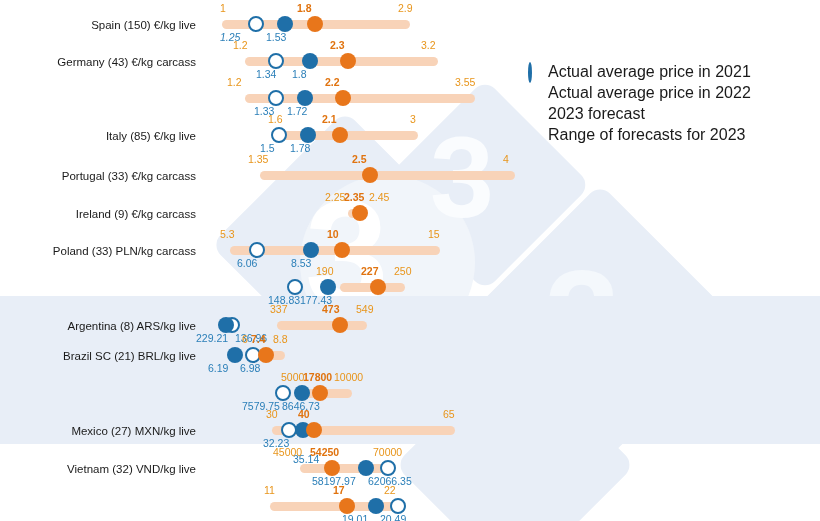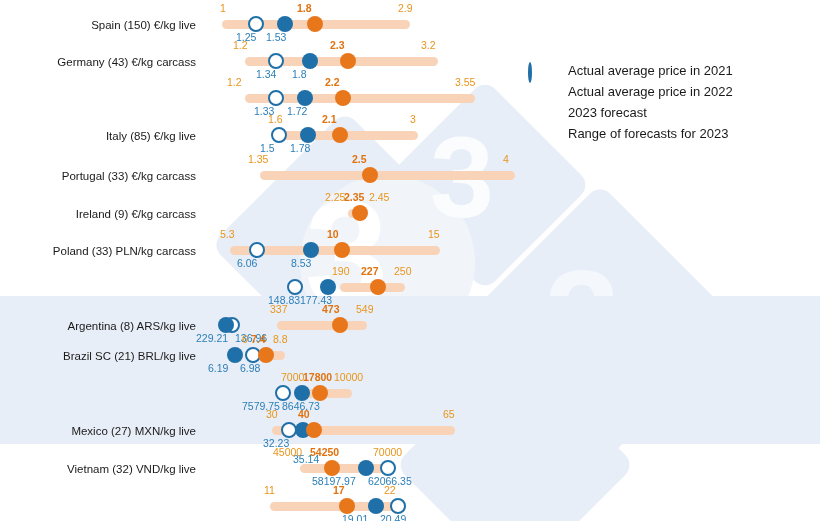--- a/index.html
+++ b/index.html
@@ -50,21 +50,21 @@
 
   
   .legend{position:absolute;left:528px;top:62px;z-index:3;}
   .leg-row{position:relative;height:16px;margin-bottom:5px;}
   .leg-key{position:absolute;left:0;top:2px;}
   .leg-circ{width:13px;height:13px;border-radius:50%;box-sizing:border-box;}
   .leg-circ.o{background:#ffffff;border:2.2px solid #1f6fa8;}
   .leg-circ.b{background:#1f6fa8;}
   .leg-circ.r{background:#e8761b;}
   .leg-bar{width:26px;height:9px;border-radius:5px;background:#f8d3b8;margin-top:2px;}
-  .leg-text{position:absolute;left:40px;top:1px;font-size:13px;color:#1a1a1a;white-space:nowrap;}
+  .leg-text{position:absolute;left:20px;top:1px;font-size:16px;color:#1a1a1a;white-space:nowrap;}
 </style>
 </head>
 <body>
 
 <div id="chart-root">
 
   <div class="wm">
     <div class="dia" style="left:250px;top:150px;width:190px;height:190px;"></div>
     <div class="dia" style="left:410px;top:110px;width:150px;height:150px;"></div>
     <div class="dia" style="left:500px;top:225px;width:200px;height:200px;"></div>
@@ -99,21 +99,21 @@
   <div id="rows-host">
       <div class="row" style="top: 0px;">
         <div class="row-label">Spain (150) €/kg live</div>
         <div class="range-bar" style="left: 222px; width: 188px;"></div>
         <div class="marker m2021" style="left: 248px;"></div>
         <div class="marker m2022" style="left: 277px;"></div>
         <div class="marker m2023" style="left: 307px;"></div>
         <div class="lab lab-top" style="left: 220px;">1</div>
         <div class="lab lab-top" style="left: 398px;">2.9</div>
         <div class="lab lab-top fc" style="left: 297px;">1.8</div>
-        <div class="lab lab-bot" style="left: 236px;">1.25</div>
+        <div class="lab lab-bot" style="left: 220px; font-style: italic;">1.25</div>
         <div class="lab lab-bot" style="left: 266px;">1.53</div>
       </div>
       <div class="row" style="top: 37px;">
         <div class="row-label">Germany (43) €/kg carcass</div>
         <div class="range-bar" style="left: 245px; width: 193px;"></div>
         <div class="marker m2021" style="left: 268px;"></div>
         <div class="marker m2022" style="left: 302px;"></div>
         <div class="marker m2023" style="left: 340px;"></div>
         <div class="lab lab-top" style="left: 233px;">1.2</div>
         <div class="lab lab-top" style="left: 421px;">3.2</div>
@@ -170,21 +170,21 @@
         <div class="lab lab-top" style="left: 428px;">15</div>
         <div class="lab lab-top fc" style="left: 327px;">10</div>
         <div class="lab lab-bot" style="left: 237px;">6.06</div>
         <div class="lab lab-bot" style="left: 291px;">8.53</div>
       </div>
       <div class="row" style="top: 263px;">
         <div class="range-bar" style="left: 340px; width: 65px;"></div>
         <div class="marker m2021" style="left: 287px;"></div>
         <div class="marker m2022" style="left: 320px;"></div>
         <div class="marker m2023" style="left: 370px;"></div>
-        <div class="lab lab-top" style="left: 332px;">190</div>
+        <div class="lab lab-top" style="left: 316px;">190</div>
         <div class="lab lab-top" style="left: 394px;">250</div>
         <div class="lab lab-top fc" style="left: 361px;">227</div>
         <div class="lab lab-bot" style="left: 268px;">148.83</div>
         <div class="lab lab-bot" style="left: 300px;">177.43</div>
       </div>
       <div class="row" style="top: 301px;">
         <div class="row-label">Argentina (8) ARS/kg live</div>
         <div class="range-bar" style="left: 277px; width: 90px;"></div>
         <div class="marker m2021" style="left: 224px;"></div>
         <div class="marker m2022" style="left: 218px;"></div>
@@ -205,21 +205,21 @@
         <div class="lab lab-top" style="left: 273px;">8.8</div>
         <div class="lab lab-top fc" style="left: 251px;">7.4</div>
         <div class="lab lab-bot" style="left: 240px;">6.98</div>
         <div class="lab lab-bot" style="left: 208px;">6.19</div>
       </div>
       <div class="row" style="top: 369px;">
         <div class="range-bar" style="left: 298px; width: 54px;"></div>
         <div class="marker m2021" style="left: 275px;"></div>
         <div class="marker m2022" style="left: 294px;"></div>
         <div class="marker m2023" style="left: 312px;"></div>
-        <div class="lab lab-top" style="left: 281px;">7000</div>
+        <div class="lab lab-top" style="left: 281px;">5000</div>
         <div class="lab lab-top" style="left: 334px;">10000</div>
         <div class="lab lab-top fc" style="left: 303px;">17800</div>
         <div class="lab lab-bot" style="left: 242px;">7579.75</div>
         <div class="lab lab-bot" style="left: 282px;">8646.73</div>
       </div>
       <div class="row" style="top: 406px;">
         <div class="row-label">Mexico (27) MXN/kg live</div>
         <div class="range-bar" style="left: 272px; width: 183px;"></div>
         <div class="marker m2021" style="left: 281px;"></div>
         <div class="marker m2022" style="left: 295px;"></div>

